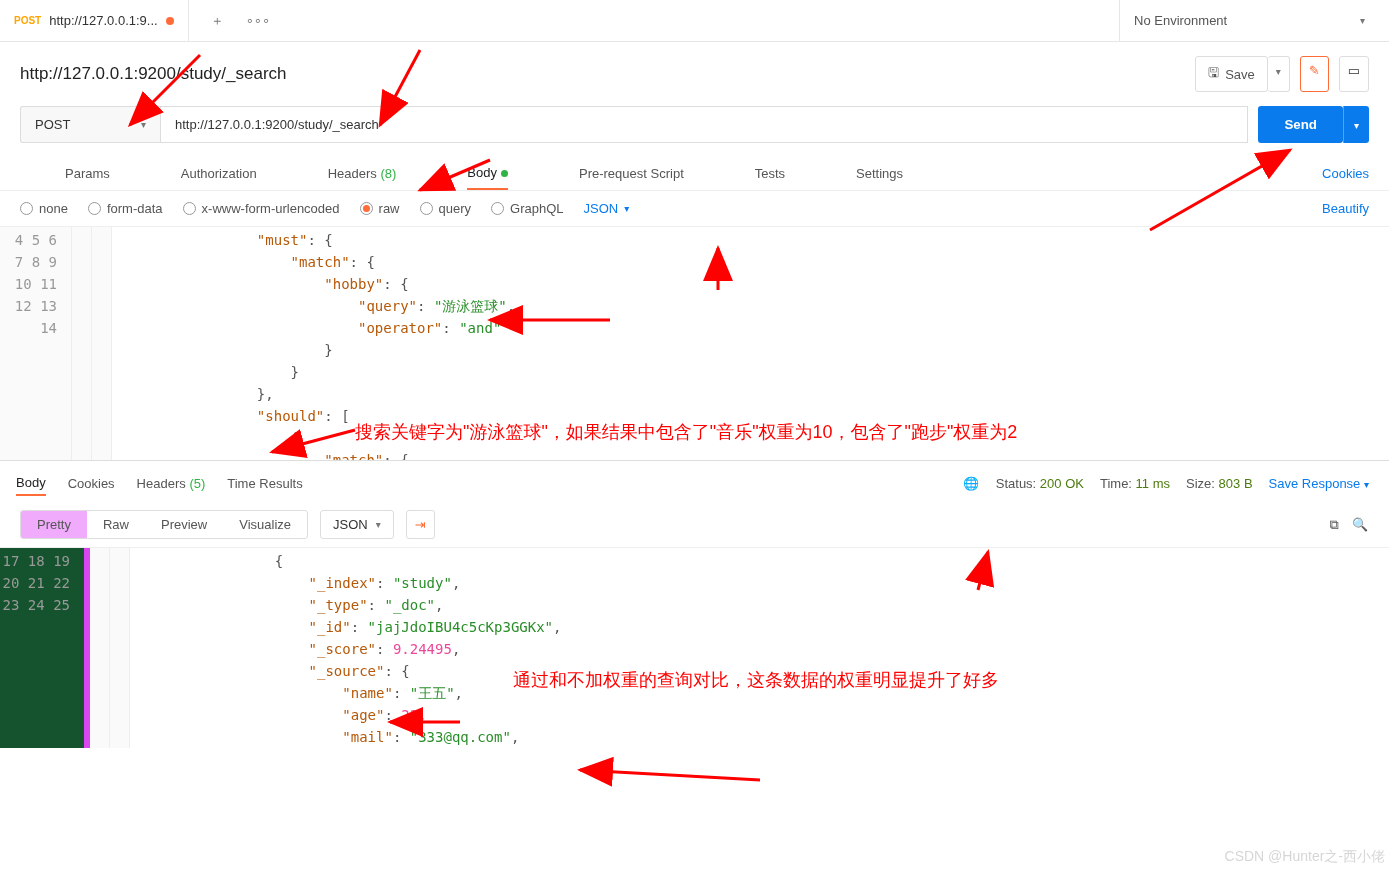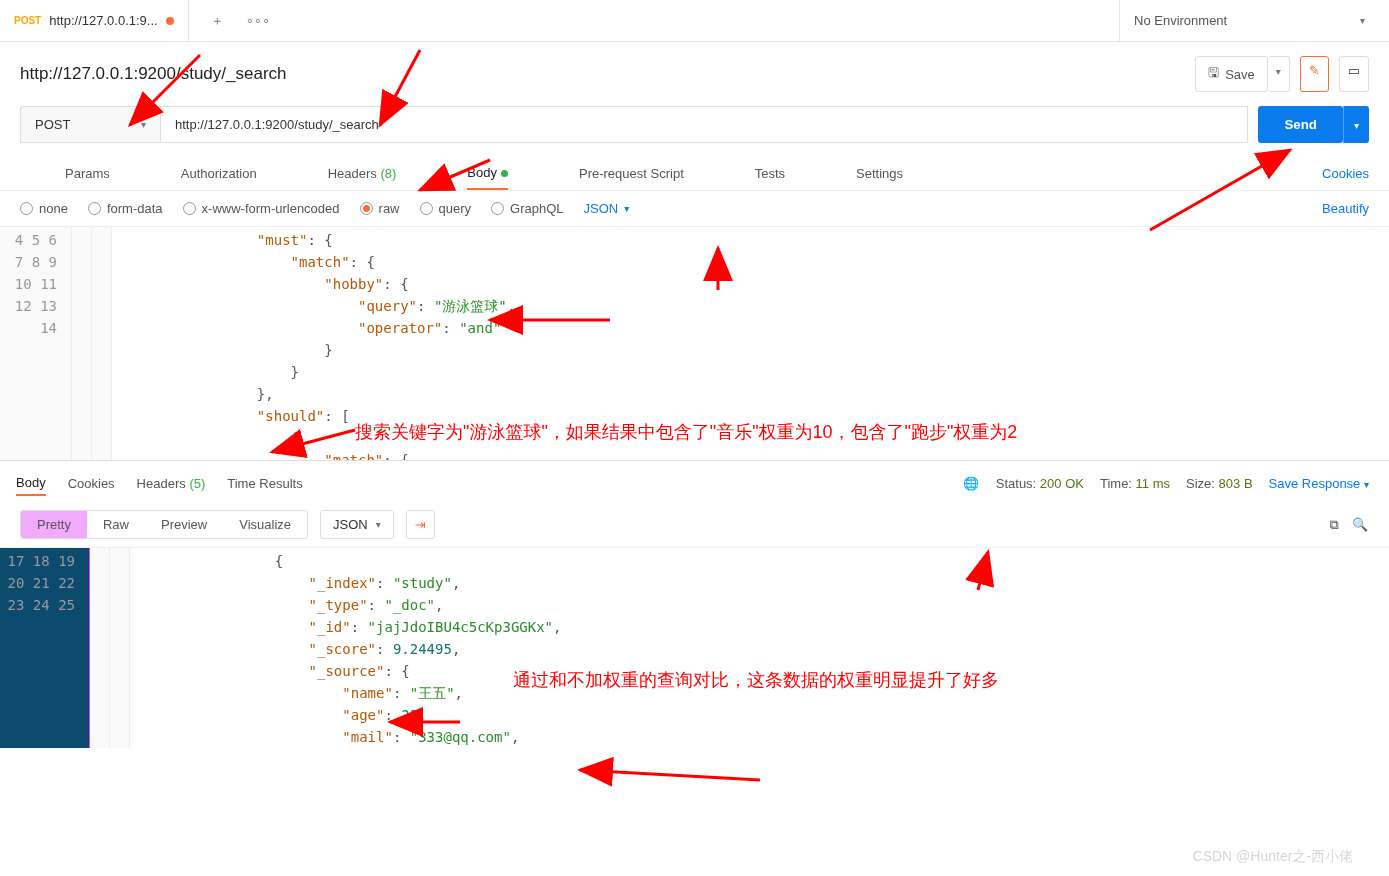--- a/index.html
+++ b/index.html
@@ -29,44 +29,44 @@
 .green-dot{width:7px;height:7px;background:#2fb344;border-radius:50%;display:inline-block;margin-left:4px;}
 .count{color:#2fb344;}
 .right-link { margin-left:auto; color:#097BED; cursor:pointer;}
 .body-types { display:flex; padding:10px 20px; gap:20px; align-items:center; border-bottom:1px solid #eee;}
 .radio-opt { display:flex; align-items:center; gap:6px; color:#555; cursor:pointer;}
 .radio{width:13px;height:13px;border:1px solid #999;border-radius:50%;display:inline-flex;align-items:center;justify-content:center;}
 .radio.sel::after{content:"";width:7px;height:7px;background:#ff6c37;border-radius:50%;}
 .json-drop{color:#097BED;display:flex;align-items:center;gap:6px;cursor:pointer;}
 .code-area { display:flex; height:234px; overflow:hidden; border-bottom:1px solid #ddd; font-family:Consolas,Monaco,monospace; font-size:14px; position:relative;}
 .gutter{width:72px;text-align:right;color:#999;padding:2px 14px 2px 0;background:#fafafa;border-right:1px solid #eee;line-height:22px;}
-.gutter2{width:90px;text-align:right;color:#999;padding:2px 14px 2px 0;background:#0c4a6e;border-right:1px solid #d946ef;line-height:22px;}
+.gutter2{width:90px;text-align:right;color:#999;padding:2px 14px 2px 0;background:#14532d;border-right:6px solid #d946ef;line-height:22px;}
 .code-body{padding:2px 0 2px 10px;line-height:22px;white-space:pre;color:#333;position:relative;flex:1;}
 .fold-col{width:20px;border-right:1px solid #eee;background:#fafafa;}
 .tok-key{color:#b55808;}
 .tok-str{color:#298e29;}
-.tok-num{color:#0f766e;}
+.tok-num{color:#ec4899;}
 .tok-punc{color:#555;}
 .resp-bar{display:flex;padding:10px 20px 6px 16px;align-items:center;gap:22px;border-bottom:0;}
 .resp-tab{color:#555;cursor:pointer;padding:4px 0;}
 .resp-tab.active{color:#222;border-bottom:2px solid #ff6c37;}
 .resp-right{margin-left:auto;display:flex;align-items:center;gap:16px;color:#555;}
 .resp-right .v{color:#4d7c0f;}
 .resp-tools{display:flex;padding:8px 20px;gap:4px;align-items:center;border-bottom:1px solid #eee;}
 .tool-seg{display:flex;border:1px solid #ddd;border-radius:3px;overflow:hidden;}
 .tool-seg .seg{padding:6px 16px;color:#555;cursor:pointer;}
 .tool-seg .seg.active{background:#f0abfc;}
 .tool-drop{border:1px solid #ddd;padding:6px 12px;border-radius:3px;margin-left:8px;display:flex;gap:8px;align-items:center;cursor:pointer;}
 .tool-ic{border:1px solid #ddd;padding:6px 8px;border-radius:3px;margin-left:8px;cursor:pointer;color:#ff6c37;}
 .tool-right{margin-left:auto;display:flex;gap:14px;color:#555;}
 .resp-code{display:flex;font-family:Consolas,Monaco,monospace;font-size:14px;height:200px;}
 svg.arrow{position:absolute;pointer-events:none;}
 .annot{position:absolute;color:#ff0000;font-size:18px;font-family:"Microsoft YaHei",sans-serif;pointer-events:none;}
 .chev{font-size:10px;color:#777;}
-.watermark{position:absolute;right:36px;bottom:10px;color:#bbb;font-size:14px;opacity:.6;}
+.watermark{position:absolute;right:4px;bottom:10px;color:#bbb;font-size:14px;opacity:.6;}
 </style>
 </head>
 <body>
 
 <div class="tab-bar">
   <div class="tab">
     <span class="tab-method">POST</span>
     <span>http://127.0.0.1:9...</span>
     <span class="dot-unsaved"></span>
   </div>

